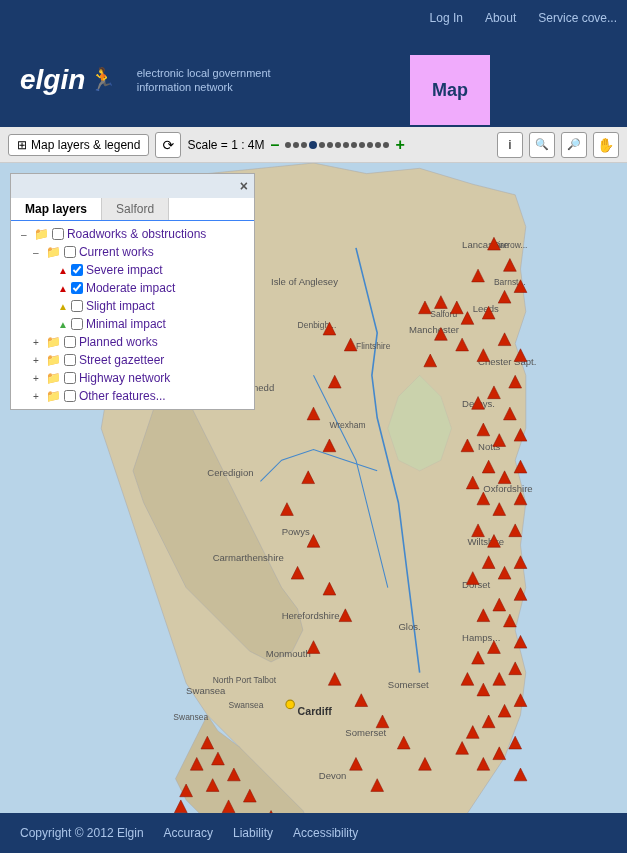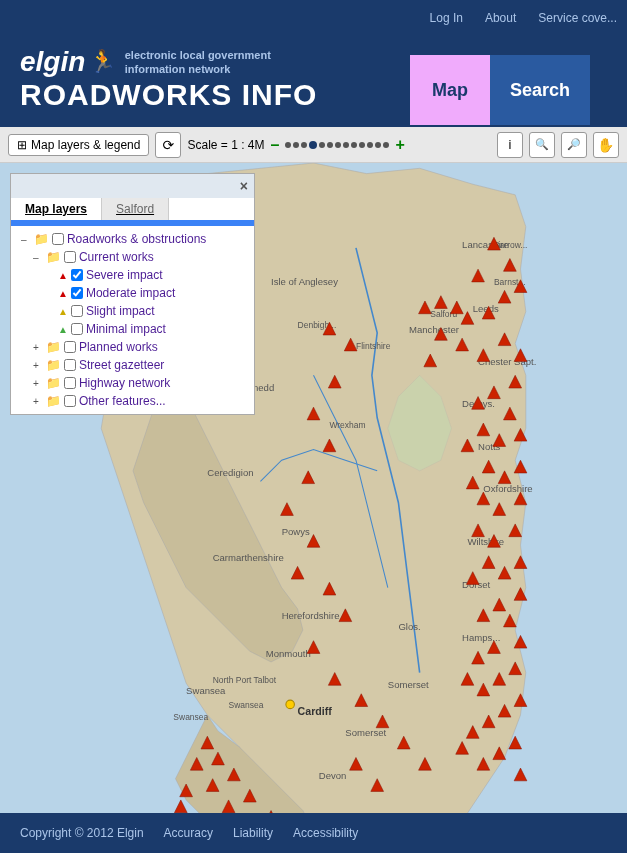--- a/index.html
+++ b/index.html
@@ -48,23 +48,22 @@
       font-style: italic;
       line-height: 1;
     }
     #logo-runner {
       color: white;
       font-size: 22px;
     }
     #logo-tagline {
       color: #aac4e8;
       font-size: 11px;
-      margin-left: 4px;
+      margin-left: 16px;
       line-height: 1.3;
-      font-weight: bold;
     }
     #logo-title {
       color: white;
       font-size: 30px;
       font-weight: bold;
       letter-spacing: 1px;
       margin-top: 2px;
     }
     #nav-tabs {
       flex: 1;
@@ -178,22 +177,21 @@
     }
     #layers-panel-header {
       background: #e0e8f0;
       display: flex;
       align-items: center;
       justify-content: space-between;
       padding: 4px 6px;
     }
     #layers-panel-tabs {
       display: flex;
-      border-bottom: 6px solid #3b82f6;
-      text-decoration: underline;
+      border-bottom: 1px solid #3b82f6;
     }
     .layers-tab {
       padding: 4px 14px;
       cursor: pointer;
       font-size: 12px;
       border-right: 1px solid #ccc;
     }
     .layers-tab.active {
       background: white;
       font-weight: bold;
@@ -294,25 +292,23 @@
 <div id="header">
   <div id="logo-area">
     <div id="logo-top">
       <span id="logo-elgin">elgin</span>
       <span id="logo-runner">🏃</span>
       <div id="logo-tagline">
         <span>electronic local government</span><br>
         <span>information network</span>
       </div>
     </div>
-    <div id="logo-title">ROADWORKS INFO</div>
   </div>
   <div id="nav-tabs">
     <div class="nav-tab active">Map</div>
-    <div class="nav-tab inactive">Search</div>
   </div>
 </div>
 
 <div id="toolbar">
   <button class="toolbar-btn">
     <span>⊞</span>
     <span>Map layers &amp; legend</span>
   </button>
   <button class="toolbar-icon-btn">
     <span>⟳</span>

